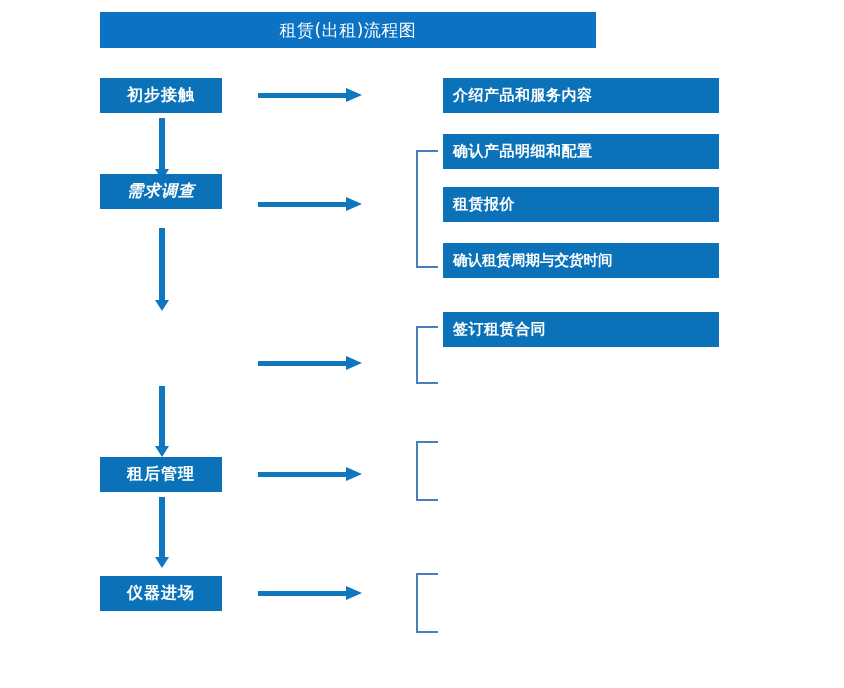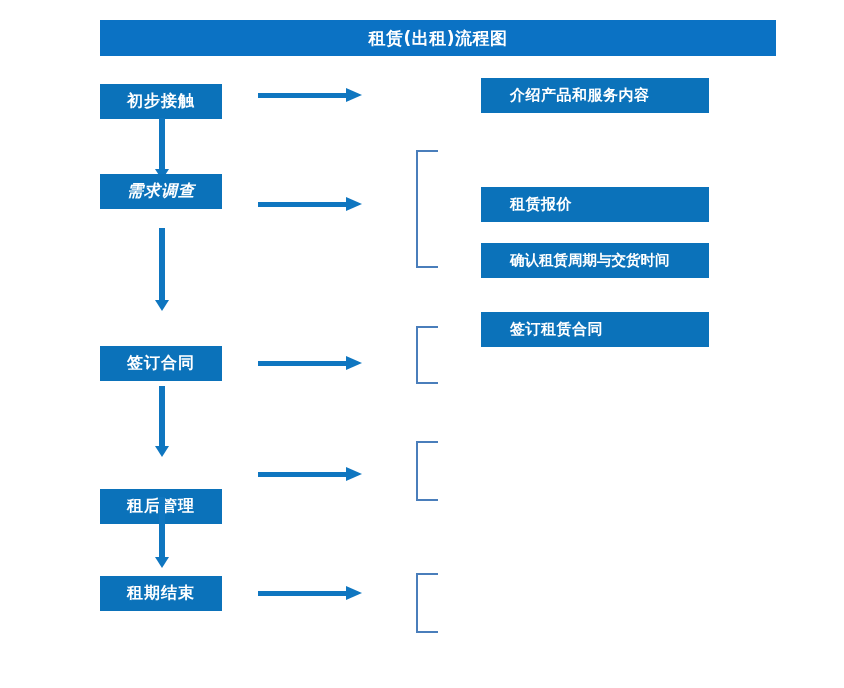--- a/index.html
+++ b/index.html
@@ -14,31 +14,30 @@
     background: #ffffff;
     font-family: "DejaVu Sans", "Liberation Sans", sans-serif;
     overflow: hidden;
   }
 
   
   .title-bar {
     position: absolute;
     left: 100px;
     top: 12px;
-    width: 676px;
+    width: 496px;
     height: 36px;
     background: #0b72c4;
     color: #ffffff;
     font-size: 17px;
-    font-weight: bold;
+    font-weight: normal;
     display: flex;
     align-items: center;
     justify-content: center;
     letter-spacing: 0.5px;
-    margin-top: 8px;
   }
 
   
   .stage-box {
     position: absolute;
     left: 100px;
     width: 122px;
     height: 35px;
     background: #0b72ba;
     color: #ffffff;
@@ -47,32 +46,31 @@
     display: flex;
     align-items: center;
     justify-content: center;
     letter-spacing: 1px;
   }
 
   
   .task-box {
     position: absolute;
     left: 443px;
-    width: 228px;
+    width: 276px;
     height: 35px;
     background: #0b72ba;
     color: #ffffff;
     font-size: 15px;
     font-weight: bold;
     display: flex;
     align-items: center;
-    padding-left: 29px;
+    padding-left: 10px;
     box-sizing: border-box;
     letter-spacing: 0.5px;
-    margin-left: 38px;
   }
   .task-box.tight { font-size: 14.5px; letter-spacing: 0px; }
 
   
   .h-arrow {
     position: absolute;
     left: 258px;
     width: 104px;
     height: 14px;
   }
@@ -129,67 +127,67 @@
     box-sizing: border-box;
   }
 </style>
 </head>
 <body>
 
 <div id="canvas">
 
   <div class="title-bar">租赁(出租)流程图</div>
 
-  <div class="stage-box" style="top:84px;">初步接触</div>
+  <div class="stage-box" style="top:78px;">初步接触</div>
   <div class="h-arrow" style="top:88px;">
     <div class="shaft"></div>
     <div class="head"></div>
   </div>
   <div class="v-arrow" style="top:118px; height:62px;">
     <div class="shaft" style="height:51px;"></div>
     <div class="head" style="top:51px;"></div>
   </div>
   <div class="task-box" style="top:78px;">介绍产品和服务内容</div>
 
   <div class="stage-box" style="top:174px;font-style:italic;">需求调查</div>
   <div class="h-arrow" style="top:197px;">
     <div class="shaft"></div>
     <div class="head"></div>
   </div>
   <div class="v-arrow" style="top:228px; height:83px;">
     <div class="shaft" style="height:72px;"></div>
     <div class="head" style="top:72px;"></div>
   </div>
   <div class="bracket" style="top:150px; height:118px;"></div>
+  <div class="task-box" style="top:134px;">确认产品明细和配置</div>
   <div class="task-box tight" style="top:243px;">确认租赁周期与交货时间</div>
   <div class="task-box" style="top:187px;">租赁报价</div>
 
-  <div class="stage-box" style="top:346px;">签订合同</div>
   <div class="h-arrow" style="top:356px;">
     <div class="shaft"></div>
     <div class="head"></div>
   </div>
   <div class="v-arrow" style="top:386px; height:71px;">
     <div class="shaft" style="height:60px;"></div>
     <div class="head" style="top:60px;"></div>
   </div>
   <div class="bracket" style="top:326px; height:58px;"></div>
   <div class="task-box" style="top:312px;">签订租赁合同</div>
 
-  <div class="stage-box" style="top:457px;margin-top:32px;">租后管理</div>
+  <div class="stage-box" style="top:457px;">租后管理</div>
   <div class="h-arrow" style="top:467px;">
     <div class="shaft"></div>
     <div class="head"></div>
   </div>
   <div class="v-arrow" style="top:497px; height:71px;">
     <div class="shaft" style="height:60px;"></div>
     <div class="head" style="top:60px;"></div>
   </div>
   <div class="bracket" style="top:441px; height:60px;"></div>
 
-  <div class="stage-box" style="top:576px;">租期结束</div>
+  <div class="stage-box" style="top:576px;">仪器进场</div>
   <div class="h-arrow" style="top:586px;">
     <div class="shaft"></div>
     <div class="head"></div>
   </div>
   <div class="bracket" style="top:573px; height:60px;"></div>
 
 </div>
 
 </body></html>

